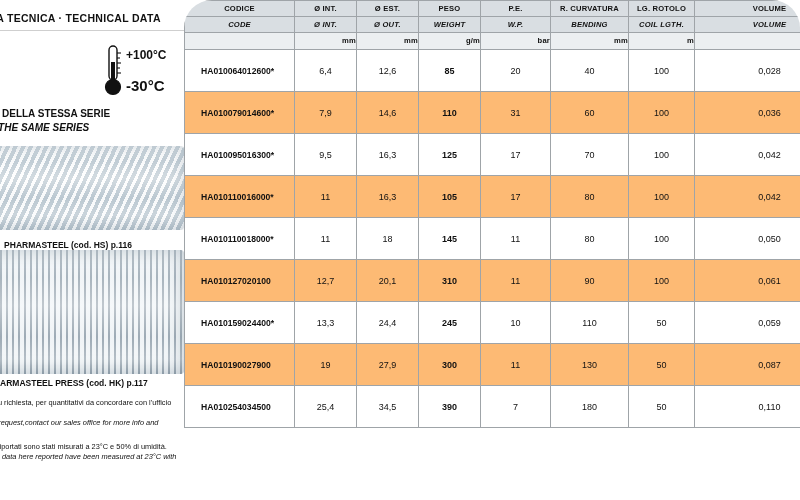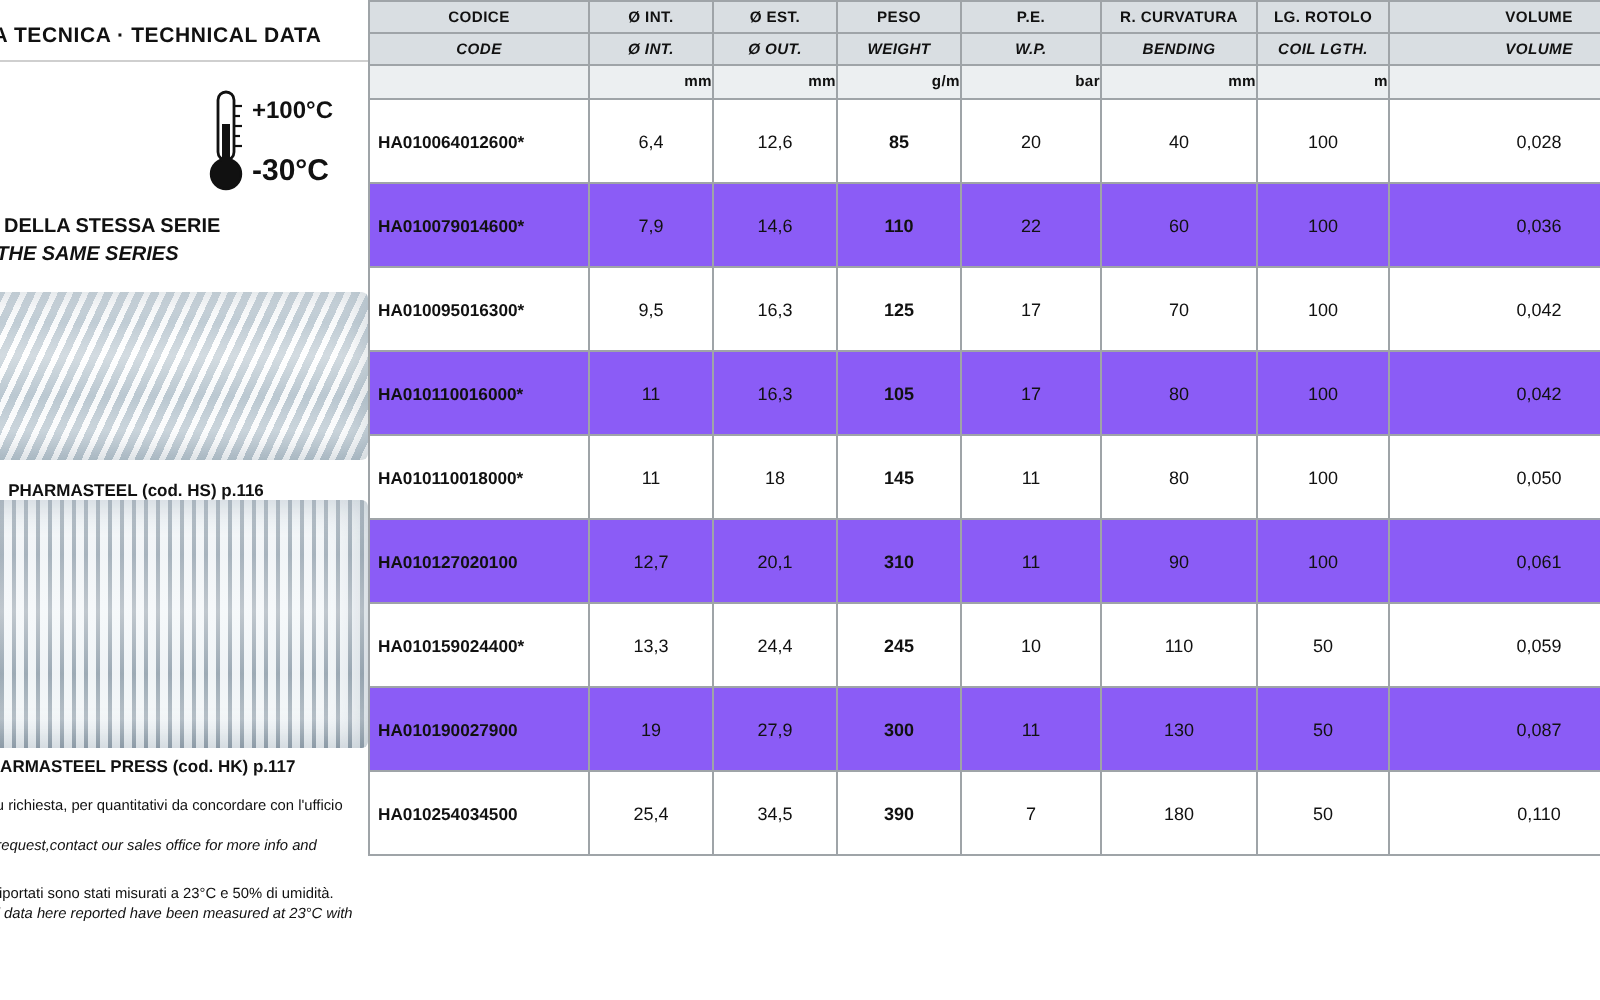--- a/index.html
+++ b/index.html
@@ -171,20 +171,21 @@
 
   
   .table-area {
     position: absolute;
     left: 184px;
     top: 0;
     width: 616px;
     height: 500px;
     background: #ffffff;
     overflow: hidden;
+    border-radius: 28px;
   }
   table.spec {
     border-collapse: collapse;
     table-layout: fixed;
     width: 660px;
     font-size: 8.5px;
   }
   table.spec th, table.spec td {
     border: 1px solid #9fa4a8;
     padding: 0;
@@ -212,26 +213,26 @@
     height: 16px;
     line-height: 16px;
     text-align: right;
   }
   tbody td {
     height: 41px;
     font-size: 9px;
     color: #111;
   }
   tbody tr.alt td {
-    background: #8b5cf6;
+    background: #fdba74;
   }
   tbody tr td.code {
     font-weight: bold;
     text-align: left;
-    padding-left: 4px;
+    padding-left: 16px;
     font-size: 8.6px;
   }
   tbody tr td.weight {
     font-weight: bold;
     margin-top: 36px;
   }
   .col-code   { width: 110px; }
   .col-int    { width: 62px; }
   .col-est    { width: 62px; }
   .col-peso   { width: 62px; }
@@ -338,21 +339,21 @@
           <td>20</td>
           <td>40</td>
           <td>100</td>
           <td colspan="2">0,028</td>
         </tr>
         <tr class="alt">
           <td class="code">HA010079014600*</td>
           <td>7,9</td>
           <td>14,6</td>
           <td class="weight">110</td>
-          <td>22</td>
+          <td>31</td>
           <td>60</td>
           <td>100</td>
           <td colspan="2">0,036</td>
         </tr>
         <tr>
           <td class="code">HA010095016300*</td>
           <td>9,5</td>
           <td>16,3</td>
           <td class="weight">125</td>
           <td>17</td>

